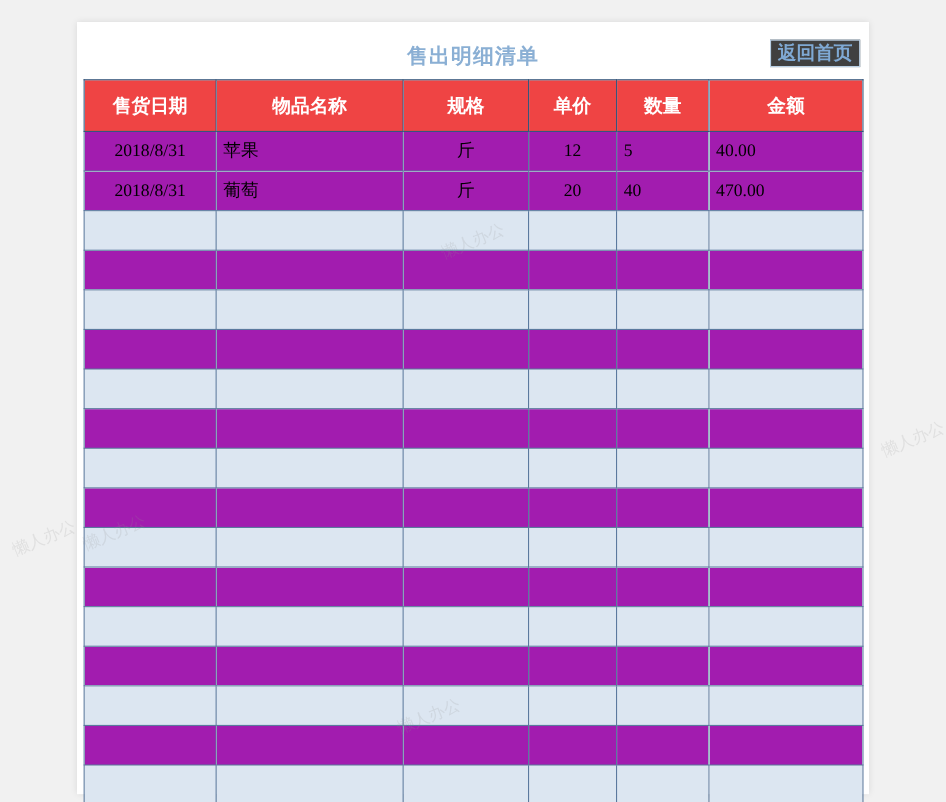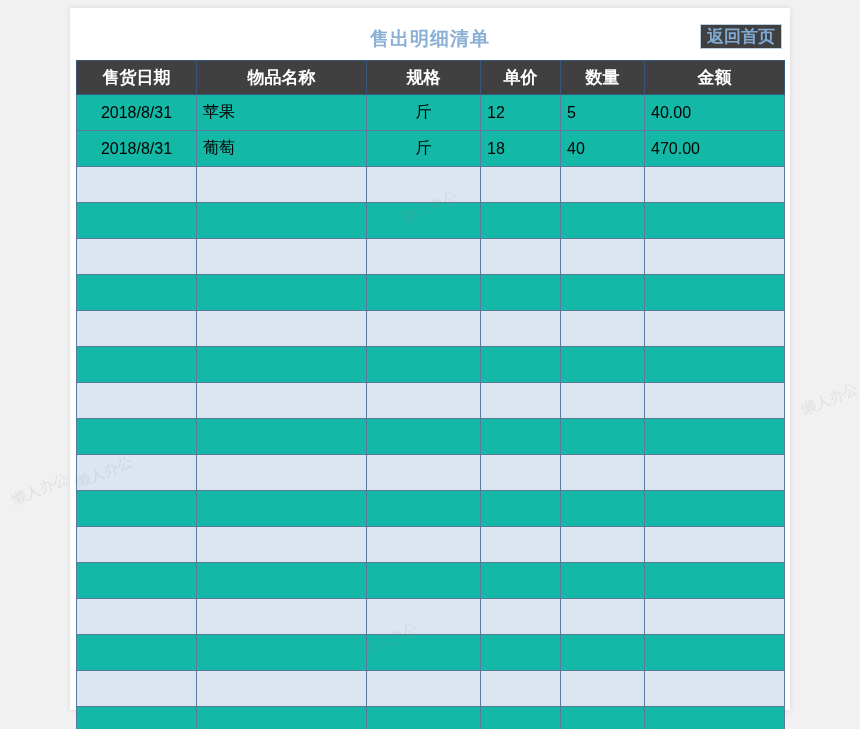--- a/index.html
+++ b/index.html
@@ -9,26 +9,27 @@
   body {
     width: 860px;
     height: 729px;
     background: #f1f1f1;
     font-family: "Liberation Sans", sans-serif;
     overflow: hidden;
   }
   .page {
     position: absolute;
     left: 70px;
-    top: 8px;
+    top: 20px;
     width: 720px;
     height: 702px;
     background: #ffffff;
     box-shadow: 0 0 6px rgba(0,0,0,0.10);
     box-sizing: border-box;
+    font-family: Liberation Serif, serif;
   }
   .sheet {
     position: absolute;
     left: 6px;
     top: 12px;
     width: 708px;
     height: 680px;
   }
   .title-row {
     position: relative;
@@ -66,36 +67,36 @@
     border: 1px solid #5b799e;
     height: 36px;
     padding: 0 6px;
     font-size: 16px;
     color: #000000;
     box-sizing: border-box;
     overflow: hidden;
     white-space: nowrap;
   }
   table.grid thead th {
-    background: #404040;
+    background: #ef4444;
     color: #ffffff;
     font-weight: bold;
     font-size: 17px;
     text-align: center;
-    height: 34px;
+    height: 47px;
     border-color: #36567c;
   }
   td.c-date  { text-align: center; }
   td.c-name  { text-align: left; }
   td.c-spec  { text-align: center; }
-  td.c-price { text-align: left; padding-left: 10px; }
+  td.c-price { text-align: center; padding-left: 10px; }
   td.c-qty   { text-align: left; padding-left: 10px; }
   td.c-amt   { text-align: left; padding-left: 10px; }
   tr.alt td { background: #dce6f1; }
-  tr.plain td { background: #14b8a6; }
+  tr.plain td { background: #a21caf; }
   .wm {
     position: absolute;
     color: rgba(150,150,150,0.18);
     font-size: 15px;
     pointer-events: none;
     user-select: none;
   }
   .wm.r { transform: rotate(-22deg); }
 </style>
 </head>
@@ -134,21 +135,21 @@
             <td class="c-name">苹果</td>
             <td class="c-spec">斤</td>
             <td class="c-price">12</td>
             <td class="c-qty">5</td>
             <td class="c-amt">40.00</td>
           </tr>
           <tr class="plain">
             <td class="c-date">2018/8/31</td>
             <td class="c-name">葡萄</td>
             <td class="c-spec">斤</td>
-            <td class="c-price">18</td>
+            <td class="c-price">20</td>
             <td class="c-qty">40</td>
             <td class="c-amt">470.00</td>
           </tr>
           <tr class="alt">
             <td class="c-date"></td>
             <td class="c-name"></td>
             <td class="c-spec"></td>
             <td class="c-price"></td>
             <td class="c-qty"></td>
             <td class="c-amt"></td>

